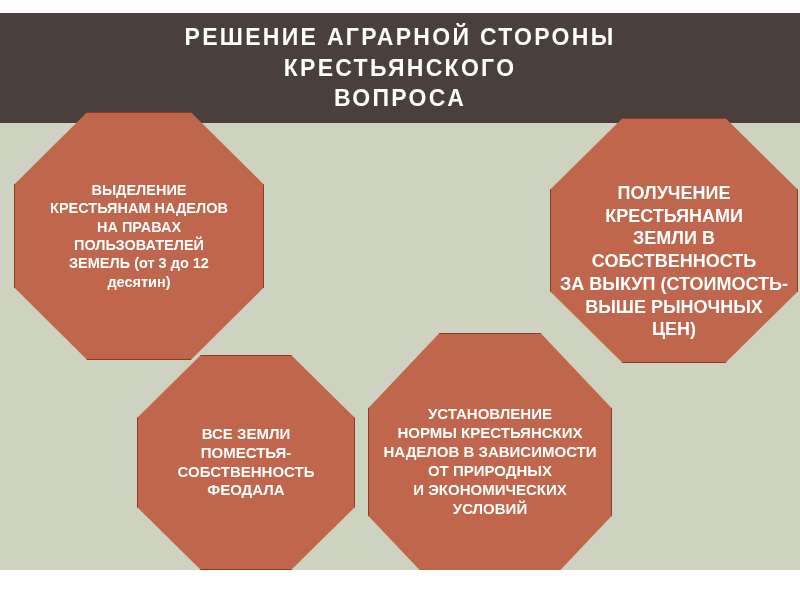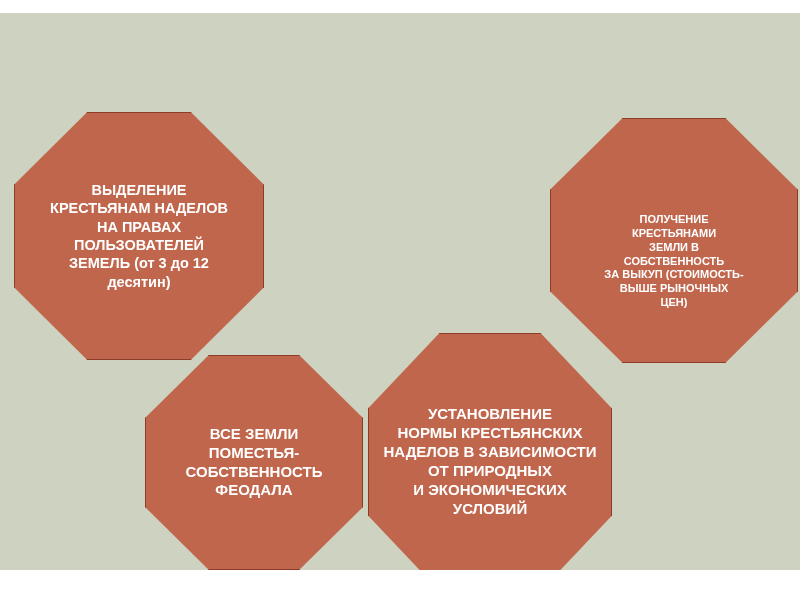--- a/index.html
+++ b/index.html
@@ -67,23 +67,23 @@
     width: 250px;
     height: 248px;
   }
   #oct-1 .oct-label { font-size: 14.5px; }
   #oct-2 {
     left: 550px;
     top: 118px;
     width: 248px;
     height: 245px;
   }
-  #oct-2 .oct-label { font-size: 11px; margin-top: 42px; }
+  #oct-2 .oct-label { font-size: 18px; margin-top: 42px; }
   #oct-3 {
-    left: 145px;
+    left: 137px;
     top: 355px;
     width: 218px;
     height: 215px;
   }
   #oct-3 .oct-label { font-size: 15px; }
   #oct-4 {
     left: 368px;
     top: 333px;
     width: 244px;
     height: 258px;
@@ -106,20 +106,25 @@
     background: #ffffff;
   }
 </style>
 </head>
 <body>
 
 <div id="slide">
 
   <div id="top-strip"></div>
 
+  <div id="title-bar">
+    <div id="title-text">РЕШЕНИЕ АГРАРНОЙ СТОРОНЫ
+КРЕСТЬЯНСКОГО
+ВОПРОСА</div>
+  </div>
 
   <div class="octagon" id="oct-1">
     <div class="oct-label">ВЫДЕЛЕНИЕ
 КРЕСТЬЯНАМ НАДЕЛОВ
 НА ПРАВАХ
 ПОЛЬЗОВАТЕЛЕЙ
 ЗЕМЕЛЬ (от 3 до 12
 десятин)</div>
   </div>
 

